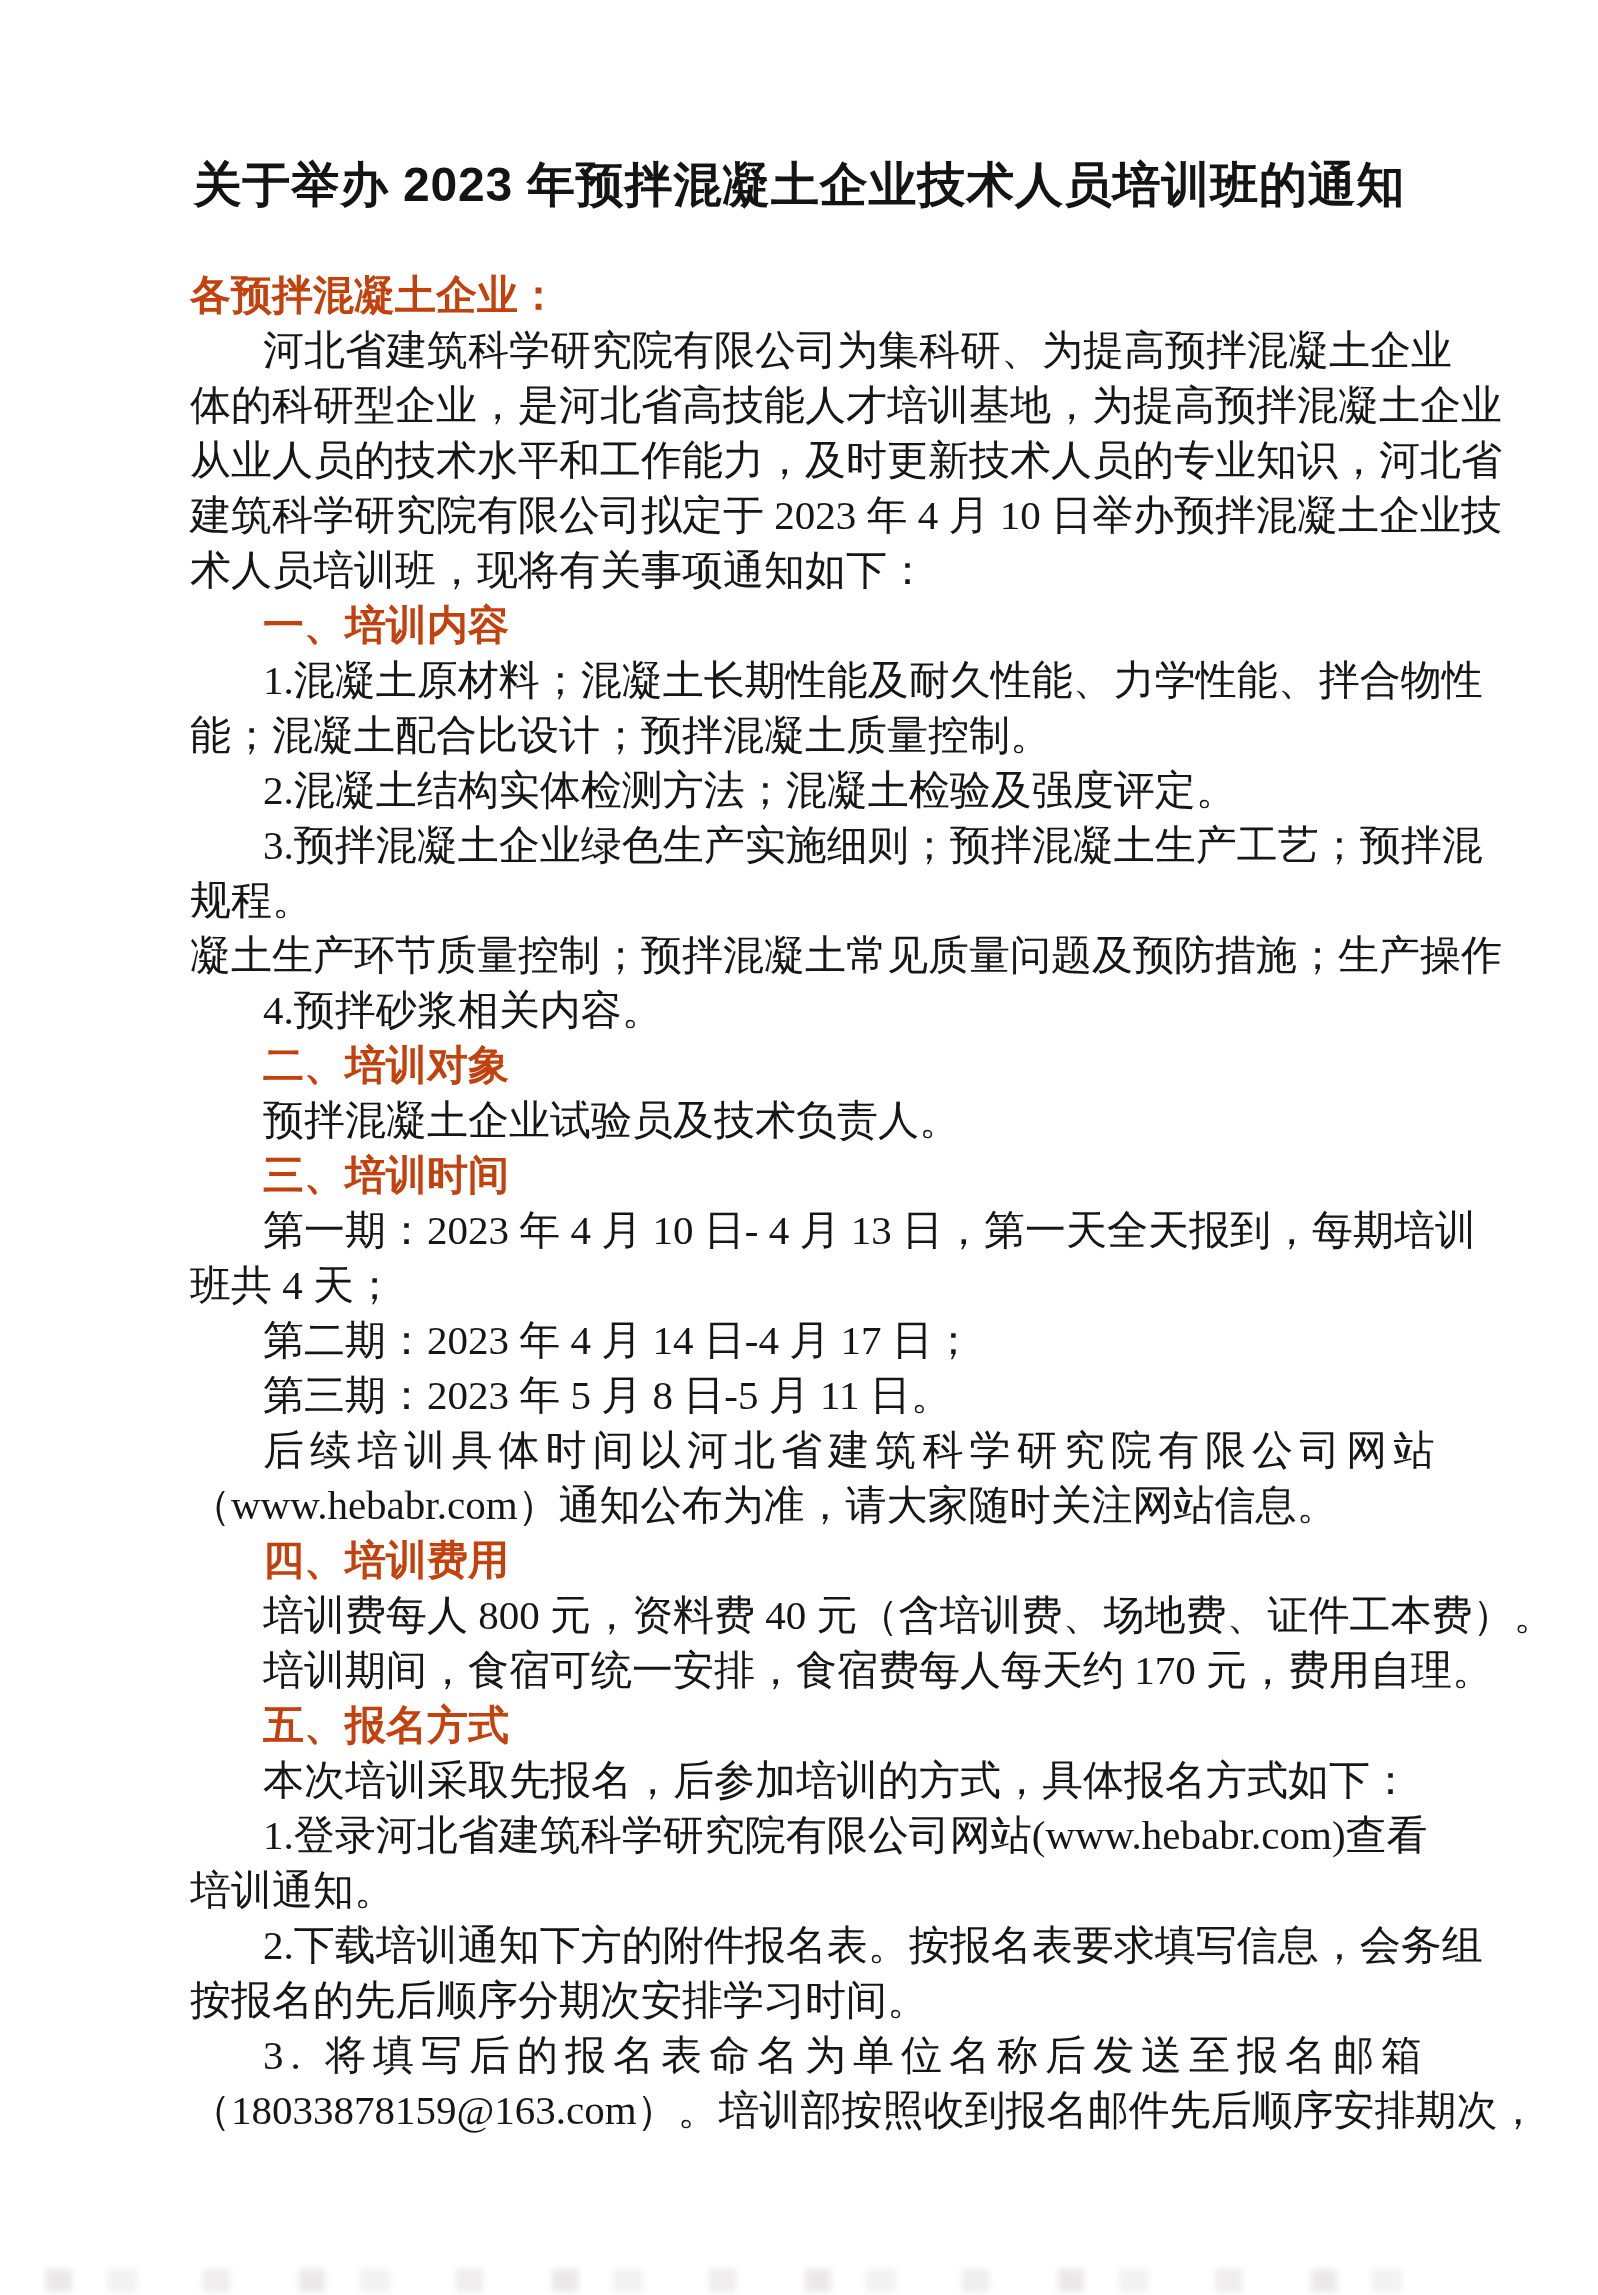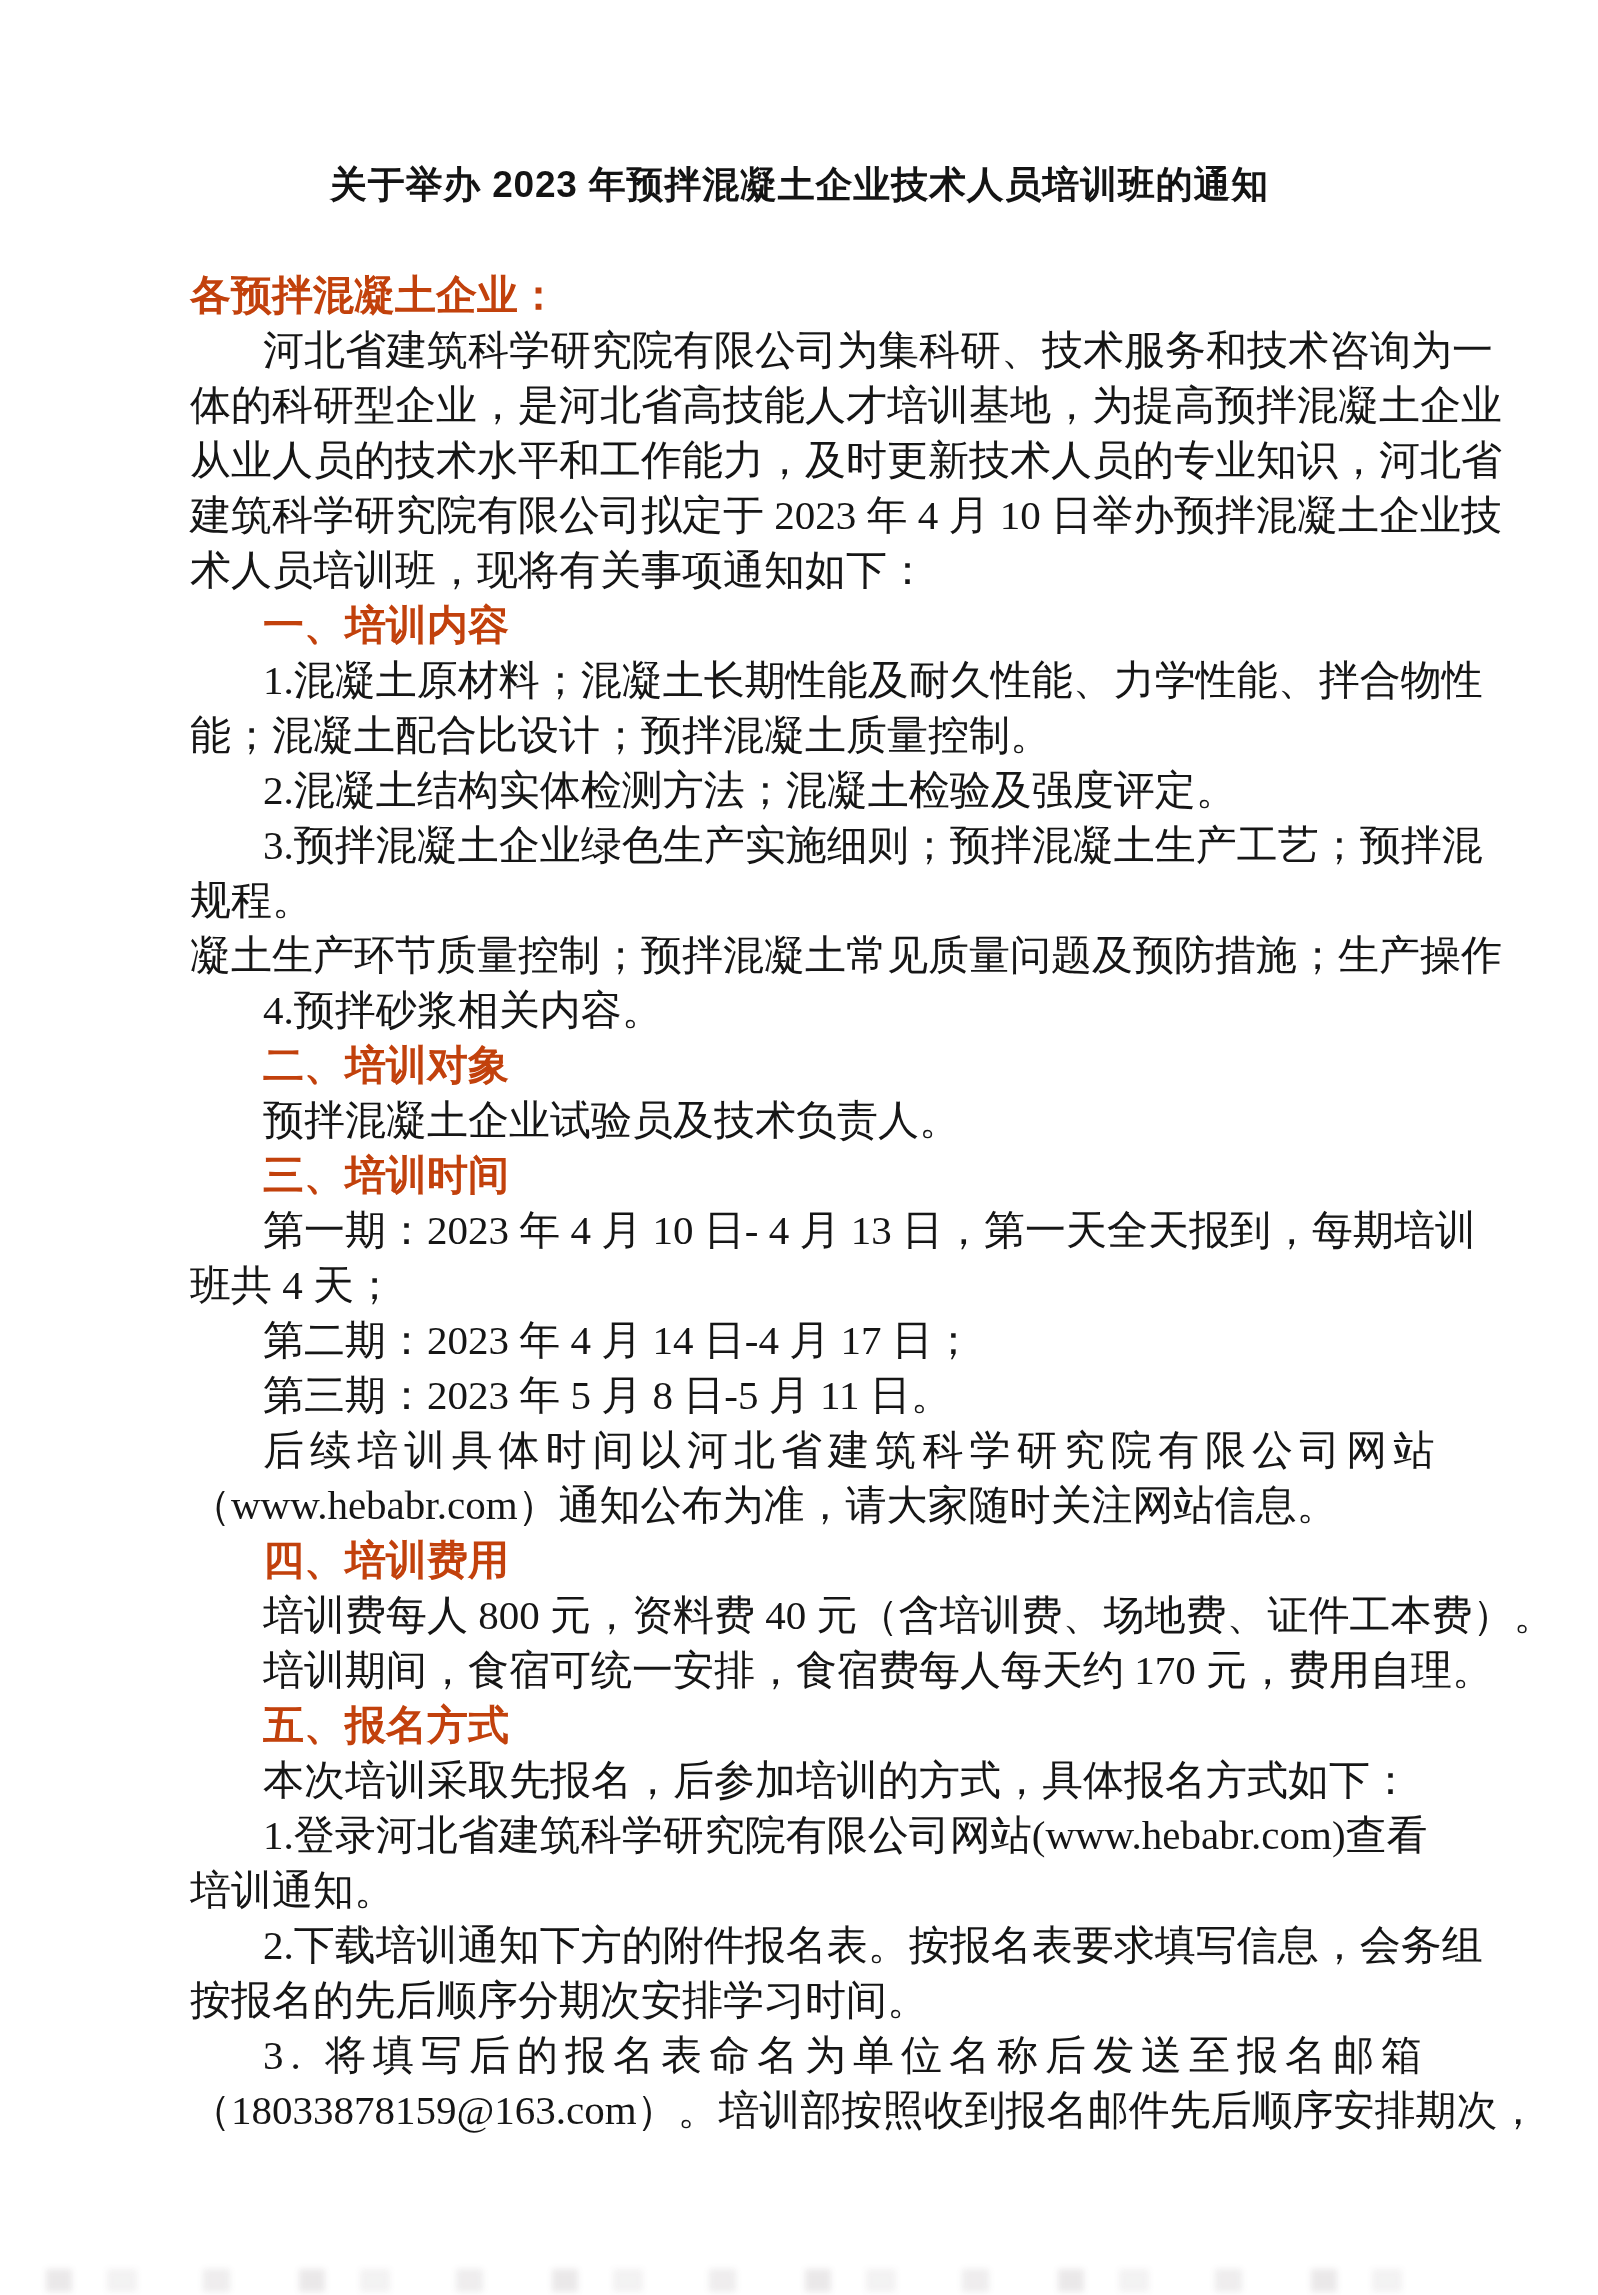--- a/index.html
+++ b/index.html
@@ -16,21 +16,21 @@
   }
   .title {
     position: absolute;
     top: 157px;
     left: 0;
     width: 1599px;
     margin: 0;
     text-align: center;
     font-family: "Liberation Sans", "DejaVu Sans", sans-serif;
     font-weight: bold;
-    font-size: 37px;
+    font-size: 48px;
     line-height: 55px;
     color: #141414;
     white-space: nowrap;
     letter-spacing: 0.8px;
   }
   .body-lines {
     position: absolute;
     top: 268px;
     left: 190px;
     width: 1240px;
@@ -72,21 +72,21 @@
   }
 </style>
 </head>
 <body>
 
 <div class="page">
   <h1 class="title">关于举办 2023 年预拌混凝土企业技术人员培训班的通知</h1>
 
   <div class="body-lines">
       <div class="line salutation">各预拌混凝土企业：</div>
-      <div class="line body indent">河北省建筑科学研究院有限公司为集科研、技术服务和技术咨询为一</div>
+      <div class="line body indent">河北省建筑科学研究院有限公司为集科研、为提高预拌混凝土企业</div>
       <div class="line body">体的科研型企业，是河北省高技能人才培训基地，为提高预拌混凝土企业</div>
       <div class="line body">从业人员的技术水平和工作能力，及时更新技术人员的专业知识，河北省</div>
       <div class="line body">建筑科学研究院有限公司拟定于 2023 年 4 月 10 日举办预拌混凝土企业技</div>
       <div class="line body">术人员培训班，现将有关事项通知如下：</div>
       <div class="line heading indent">一、培训内容</div>
       <div class="line body indent">1.混凝土原材料；混凝土长期性能及耐久性能、力学性能、拌合物性</div>
       <div class="line body">能；混凝土配合比设计；预拌混凝土质量控制。</div>
       <div class="line body indent">2.混凝土结构实体检测方法；混凝土检验及强度评定。</div>
       <div class="line body indent">3.预拌混凝土企业绿色生产实施细则；预拌混凝土生产工艺；预拌混</div>
       <div class="line body">规程。</div>

